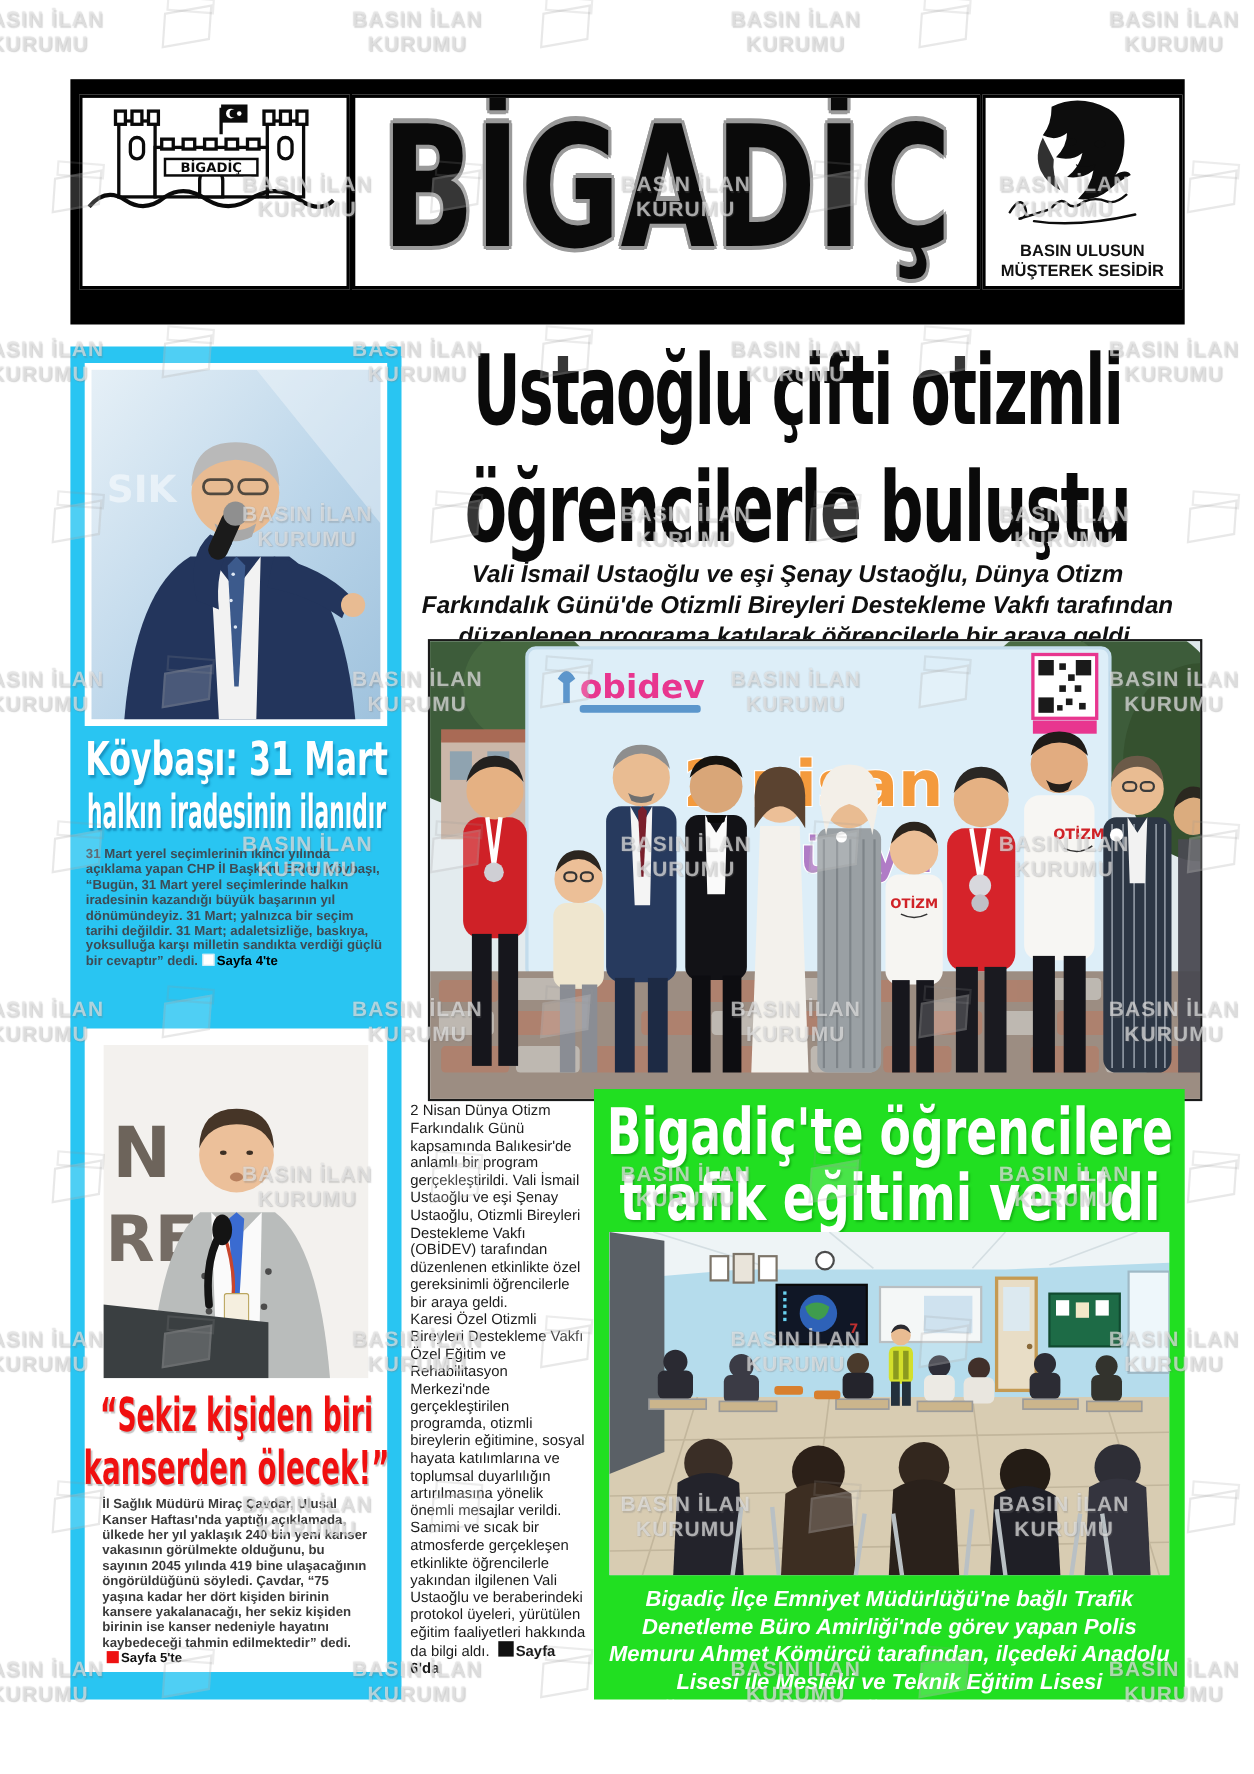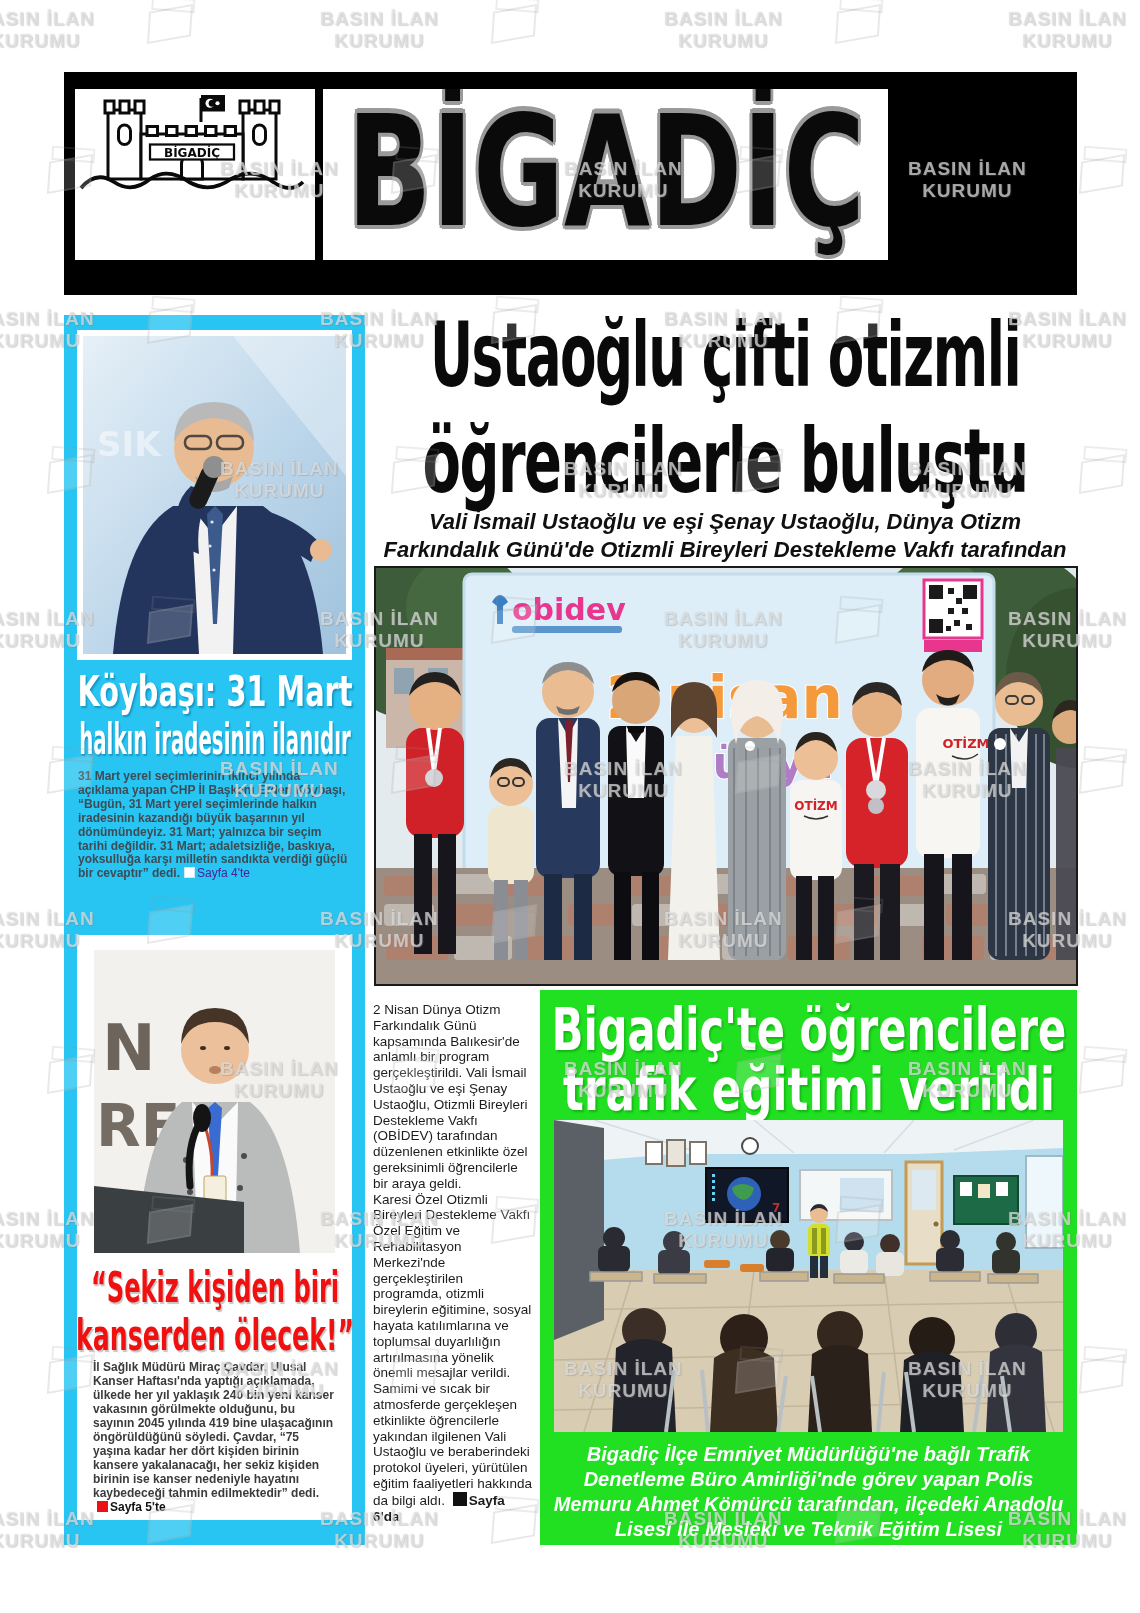--- a/index.html
+++ b/index.html
@@ -41,21 +41,21 @@
   .left-col{left:64px;top:315px;width:301px;height:1230px;background:#29c5f2;}
   .photo-frame1{position:absolute;left:13px;top:15px;width:275px;height:330px;background:#fff;padding:0;}
   .photo-frame1 svg{display:block;margin:6px;}
   .lt-line{position:absolute;left:50%;transform-origin:center top;white-space:nowrap;
     font-weight:bold;font-family:"DejaVu Sans",sans-serif;color:#fff;
     text-shadow:2px 2px 2px rgba(0,90,140,0.45);}
   .s1l1{top:352px;font-size:36px;transform:translateX(-50%) scale(0.80,1.18);}
   .s1l2{top:400px;font-size:36px;transform:translateX(-50%) scale(0.55,1.18);}
   .body1{position:absolute;left:14px;top:455px;width:273px;font-weight:bold;
     font-size:12px;line-height:13.9px;color:#3d4b55;white-space:pre-line;}
-  .pageref-w{color:#4c1d95;font-weight:normal;}
+  .pageref-w{color:#000000;font-weight:bold;}
   .sq{display:inline-block;width:11px;height:11px;vertical-align:-1px;margin:0 2px 0 4px;}
   .sq-white{background:#ffffff;box-shadow:inset 0 0 0 1px #cfe8f2;}
   .sq-red{background:#ee1111;}
   .sq-black{background:#111111;}
   .inner-panel{position:absolute;left:13px;top:620px;width:275px;height:585px;background:#ffffff;}
   .photo-frame2{position:absolute;left:17px;top:15px;width:241px;height:303px;background:#fff;}
   .s2l1{top:328px;font-size:36px;transform:translateX(-50%) scale(0.67,1.18);}
   .s2l2{top:376px;font-size:36px;transform:translateX(-50%) scale(0.70,1.18);}
   .red-title{color:#f01010;text-shadow:2px 2px 1px rgba(150,150,150,0.55);}
   .body2{position:absolute;left:16px;top:425px;width:243px;font-weight:bold;
@@ -133,20 +133,40 @@
         <text x="78" y="45" text-anchor="middle" font-size="8" font-weight="bold" fill="#0a0a0a">BİGADİÇ</text>
 
         <path d="M4 66 Q14 54 26 62 Q38 70 50 60 Q62 52 76 62 Q90 70 104 60 Q118 52 132 62 Q144 70 152 62" fill="none" stroke="#0a0a0a" stroke-width="2.5"></path>
       </svg>
     </div>
 
     <div class="hdr-box mast-box">
       <span class="mast-text">BİGADİÇ</span>
     </div>
 
+    <div class="hdr-box atat-box">
+      <svg width="170" height="118" viewBox="0 0 170 118">
+        <g fill="#0d0d0d">
+          <path d="M60 8 Q85 -4 112 10 Q128 20 126 44 Q125 60 118 70 Q128 64 132 70 Q120 76 112 84 Q100 94 84 92 Q96 80 98 66 Q88 74 74 72 Q86 62 88 50 Q78 58 64 54 Q74 44 74 32 Q64 40 52 34 Q60 24 60 8 Z"></path>
+          <path d="M52 36 Q44 52 50 66 Q56 78 68 84 Q60 70 62 56 Z" opacity="0.85"></path>
+          <ellipse cx="78" cy="40" rx="5" ry="3.4"></ellipse>
+          <ellipse cx="104" cy="42" rx="5" ry="3.4"></ellipse>
+          <path d="M82 60 q8 5 18 0 l-2 5 q-7 4 -14 0 Z"></path>
+        </g>
+        <g fill="none" stroke="#0d0d0d" stroke-width="2.2" stroke-linecap="round">
+          <path d="M22 104 q10 -16 14 -4 q3 9 -6 10 q14 -4 26 -8"></path>
+          <path d="M60 100 q8 -10 14 -4 t16 -2 q10 -4 20 0 q8 3 18 -6"></path>
+          <path d="M44 112 q40 6 92 -6"></path>
+        </g>
+      </svg>
+      <div class="slogan">
+        <span>BASIN ULUSUN</span><br>
+        <span>MÜŞTEREK SESİDİR</span>
+      </div>
+    </div>
 
   </header>
 
   <aside class="abs left-col">
 
     <figure class="photo-frame1" style="margin:0">
       <svg width="263" height="318" viewBox="0 0 263 318">
         <defs>
           <linearGradient id="bg1" x1="0" y1="0" x2="1" y2="1">
             <stop offset="0" stop-color="#e6f0f7"></stop>
@@ -228,21 +248,21 @@
 
   <section class="abs main-col">
 
     <h1 style="margin:0">
       <span class="hl-line hl1">Ustaoğlu çifti otizmli</span>
       <span class="hl-line hl2">öğrencilerle buluştu</span>
     </h1>
 
     <p class="subhead" style="margin:0">Vali İsmail Ustaoğlu ve eşi Şenay Ustaoğlu, Dünya Otizm Farkındalık Günü'de Otizmli Bireyleri Destekleme Vakfı tarafından düzenlenen programa katılarak öğrencilerle bir araya geldi.</p>
 
-    <figure class="main-photo" style="margin:1px">
+    <figure class="main-photo" style="margin:16px">
       <svg width="700" height="416" viewBox="0 0 700 416">
 
         <rect width="700" height="416" fill="#e3ebee"></rect>
         <rect x="0" y="0" width="700" height="60" fill="#dfe9ec"></rect>
         <g fill="#3d5c3a">
           <ellipse cx="30" cy="70" rx="70" ry="80"></ellipse>
           <ellipse cx="90" cy="40" rx="60" ry="55" fill="#466840"></ellipse>
           <ellipse cx="640" cy="60" rx="80" ry="75"></ellipse>
           <ellipse cx="700" cy="110" rx="70" ry="90" fill="#35512f"></ellipse>
           <ellipse cx="560" cy="30" rx="50" ry="40" fill="#4a6b44"></ellipse>

